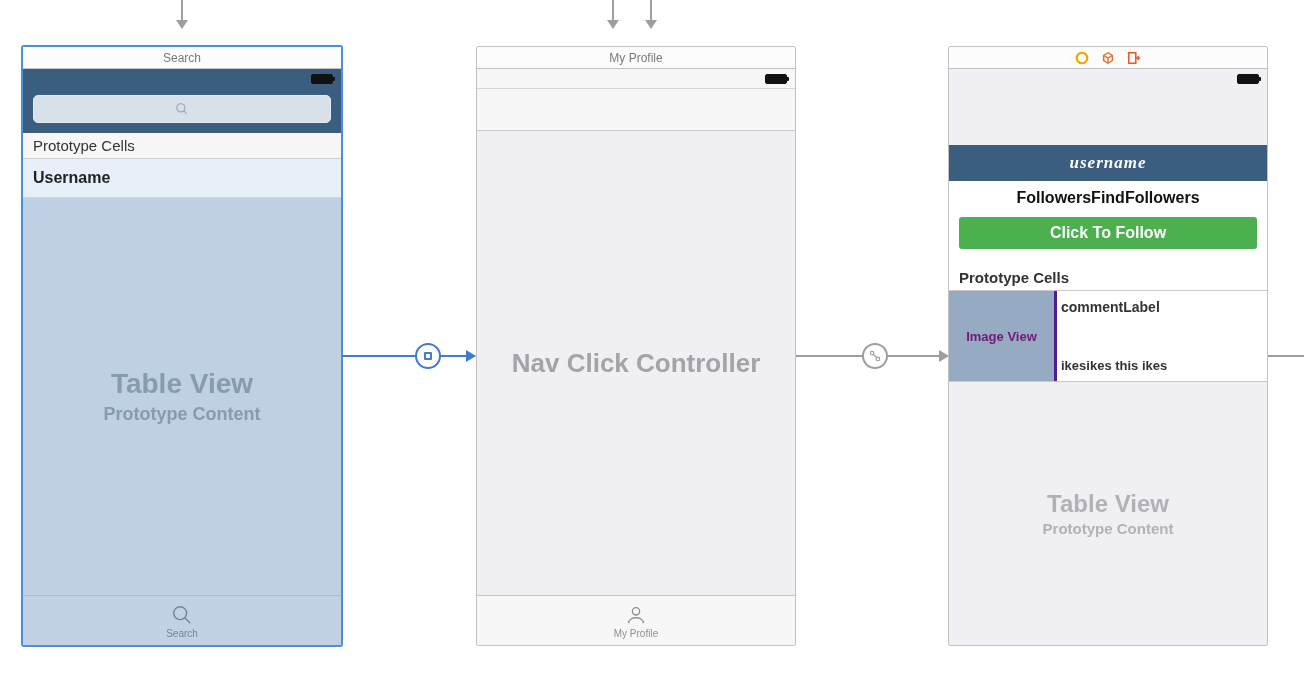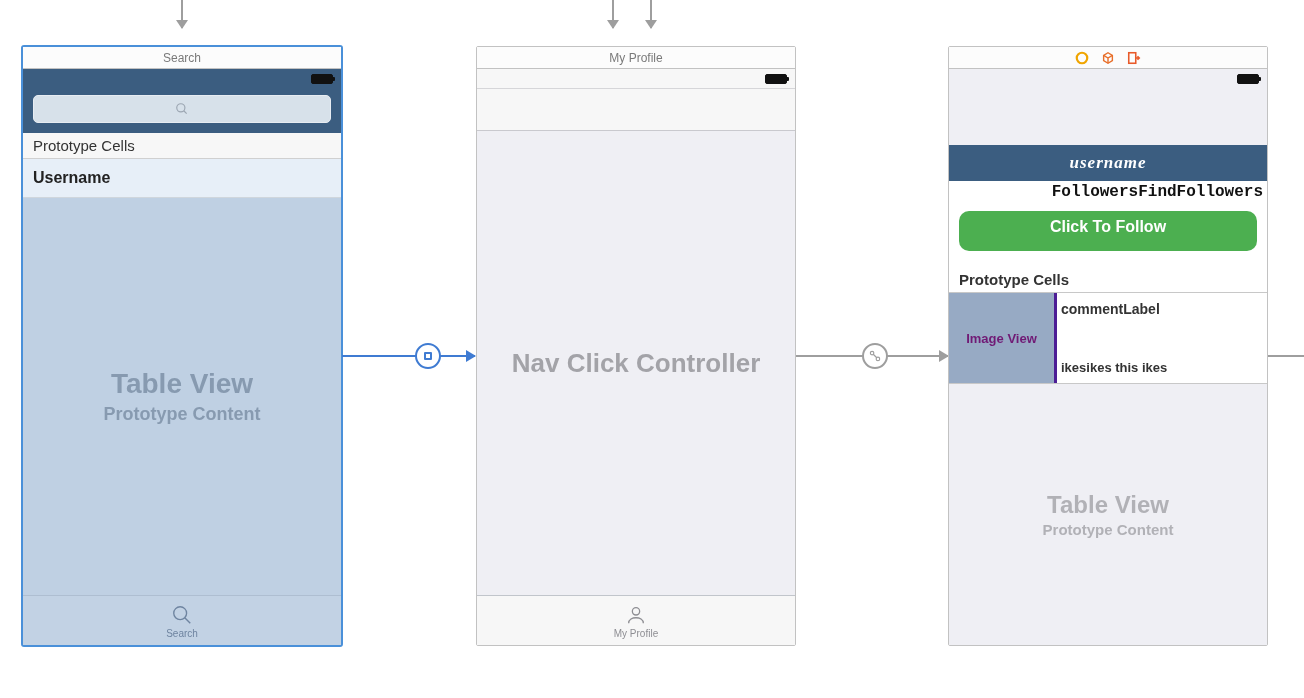--- a/index.html
+++ b/index.html
@@ -143,29 +143,29 @@
   
   .nav-fill {
     flex:1; display:flex; align-items:center; justify-content:center;
     color:#a3a3a8; font-size: 26px; font-weight: 700;
     background:#efeff4;
   }
 
   
   .profile-top-gap { height: 56px; background: #efeff4; }
   .stats-row {
-    display:flex; justify-content: flex-end;
-    background:#fff; padding: 2px 4px 10px 4px; font-family: Liberation Mono, monospace;
+    display:flex; justify-content: center;
+    background:#fff; padding: 8px 4px 10px 4px;
   }
   .stats-row span { font-size: 16px; font-weight: 700; color:#111; }
   .follow-wrap { background:#fff; padding: 0 10px 14px 10px; }
   .follow-btn {
     background:#4caf50; color:#fff; text-align:center;
     font-size:16px; font-weight:700;
-    height:40px; line-height:32px; border-radius:10px;
+    height:32px; line-height:32px; border-radius:3px;
   }
   .proto3 { background:#fff; font-size:15px; font-weight:600; padding:6px 10px 4px 10px; }
   .cell3 {
     display:flex; border-top:1px solid #c8c8c8; border-bottom:1px solid #c8c8c8;
     background:#fff; height:92px;
   }
   .imgview {
     width:108px; background:#97aac4; color:#701a75; font-size:13px; font-weight:700;
     display:flex; align-items:center; justify-content:center;
     border-right: 3px solid #4c1d95;

